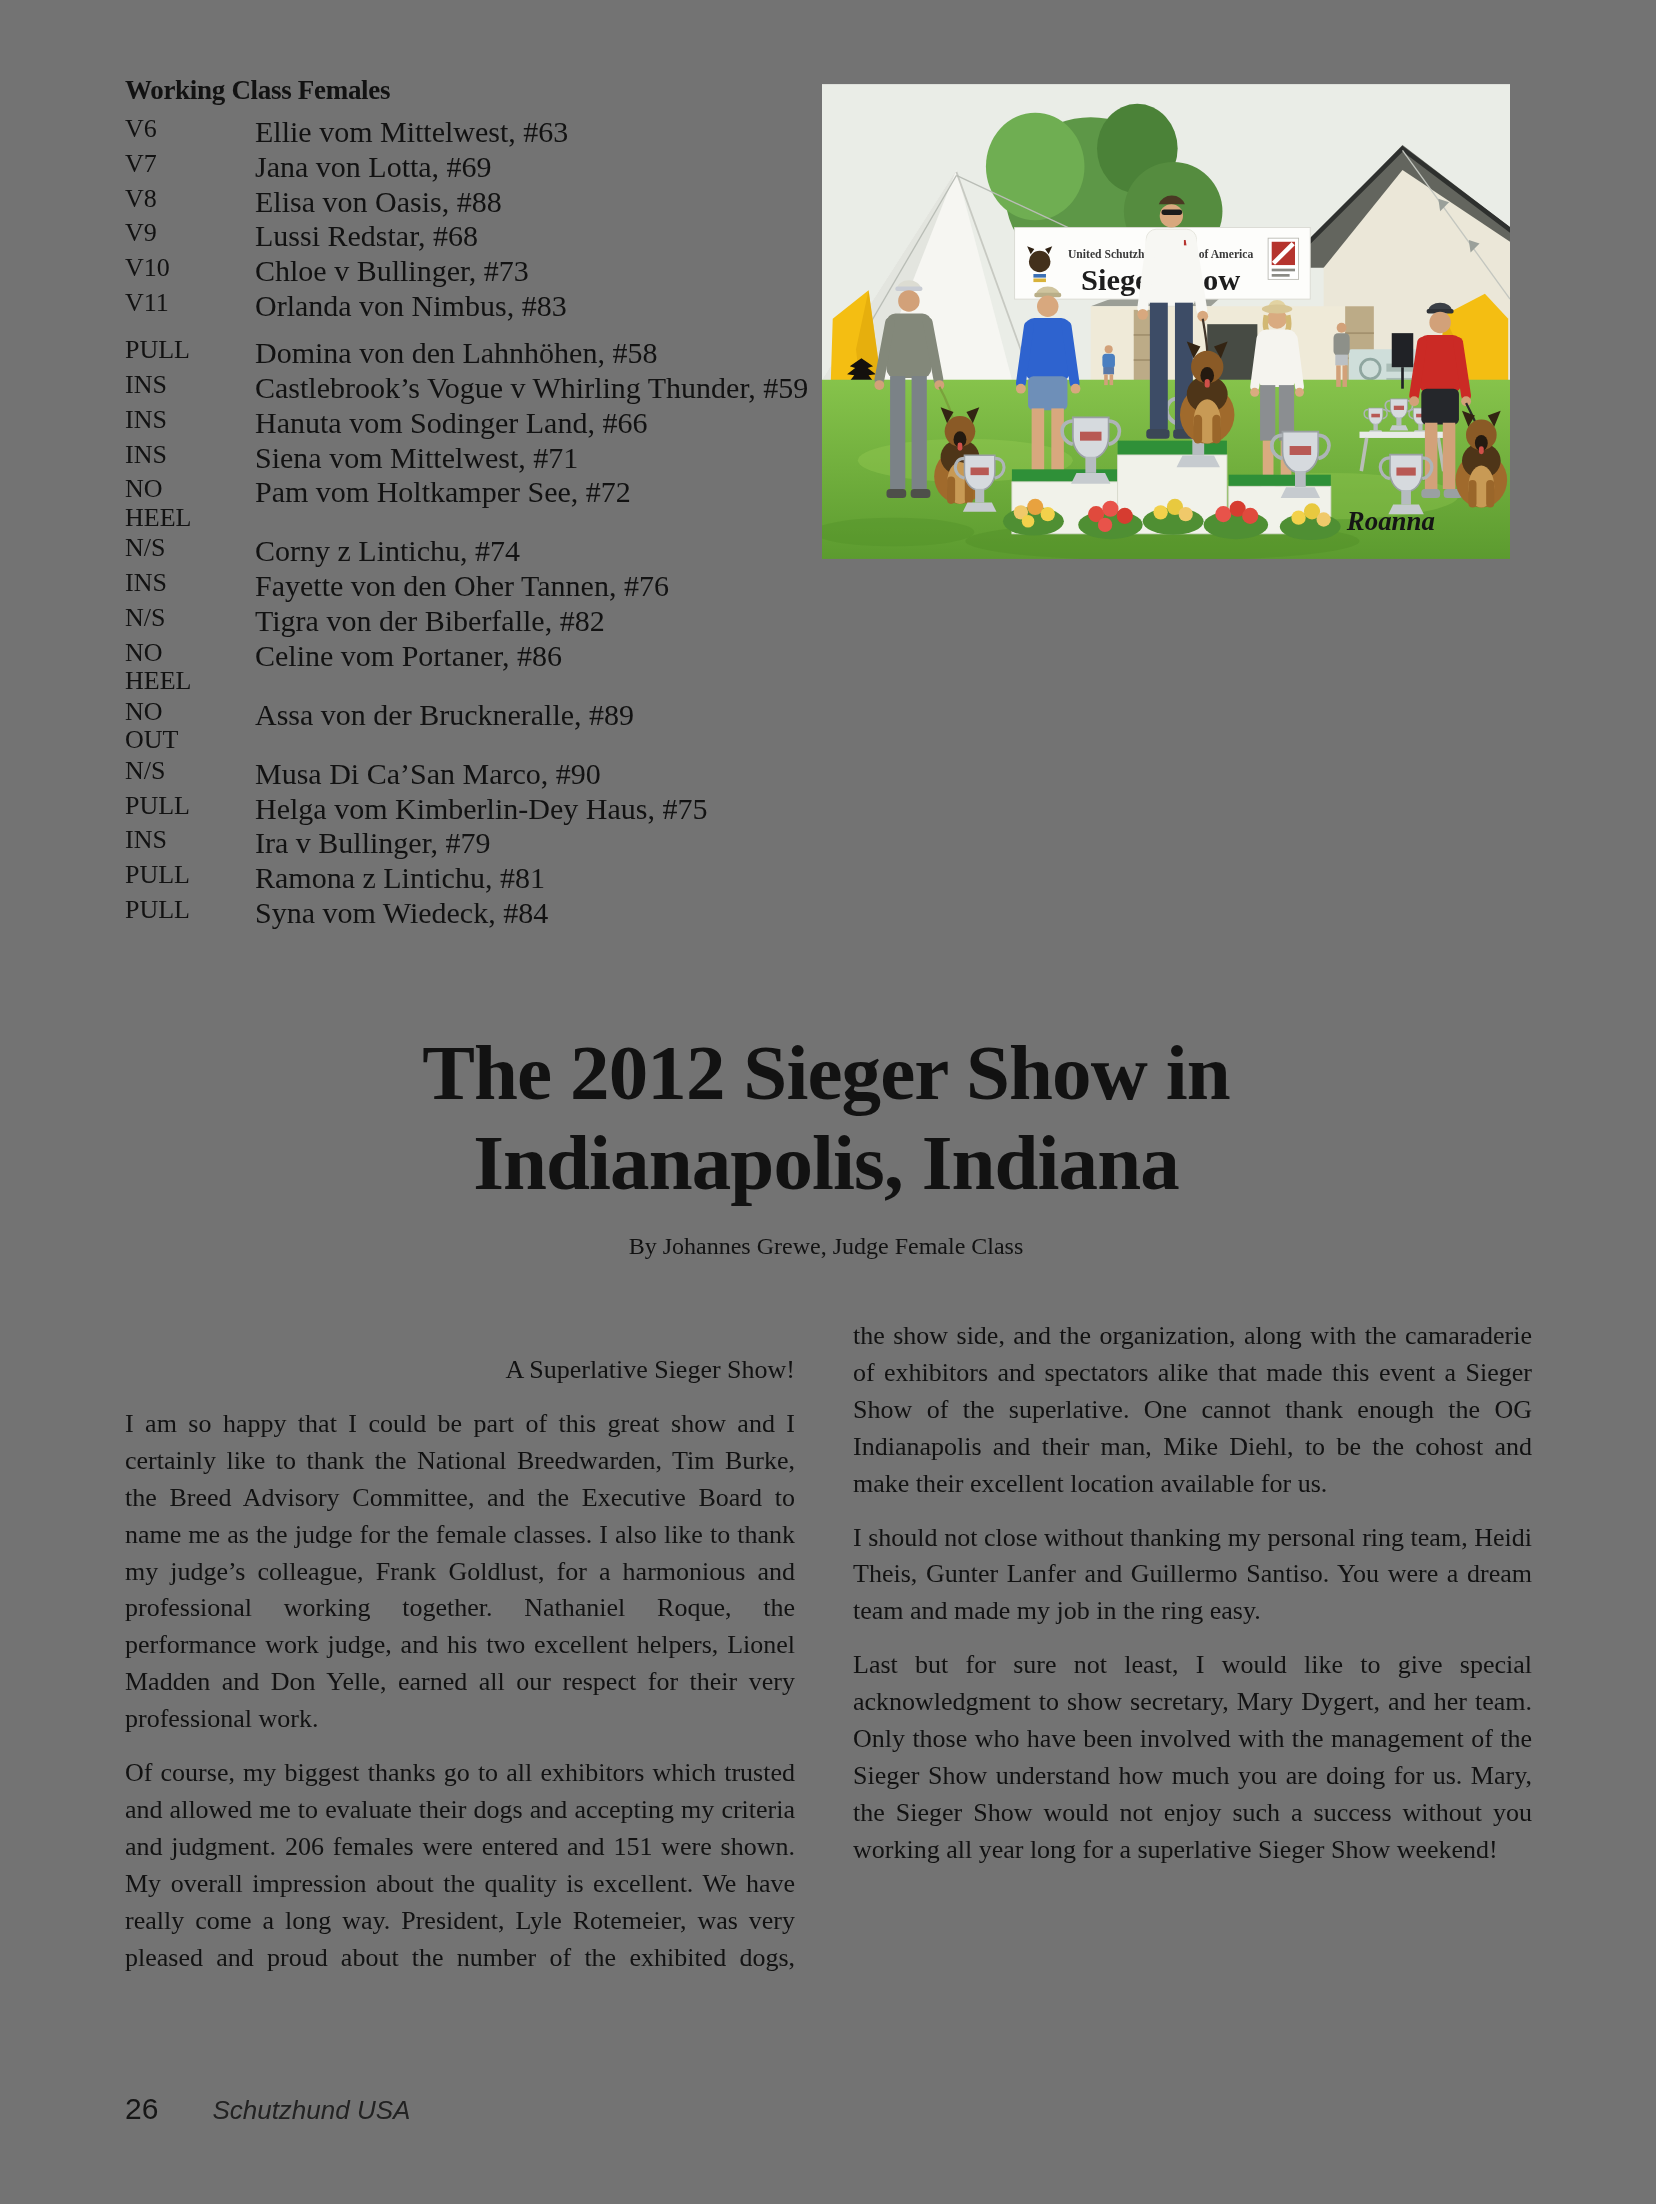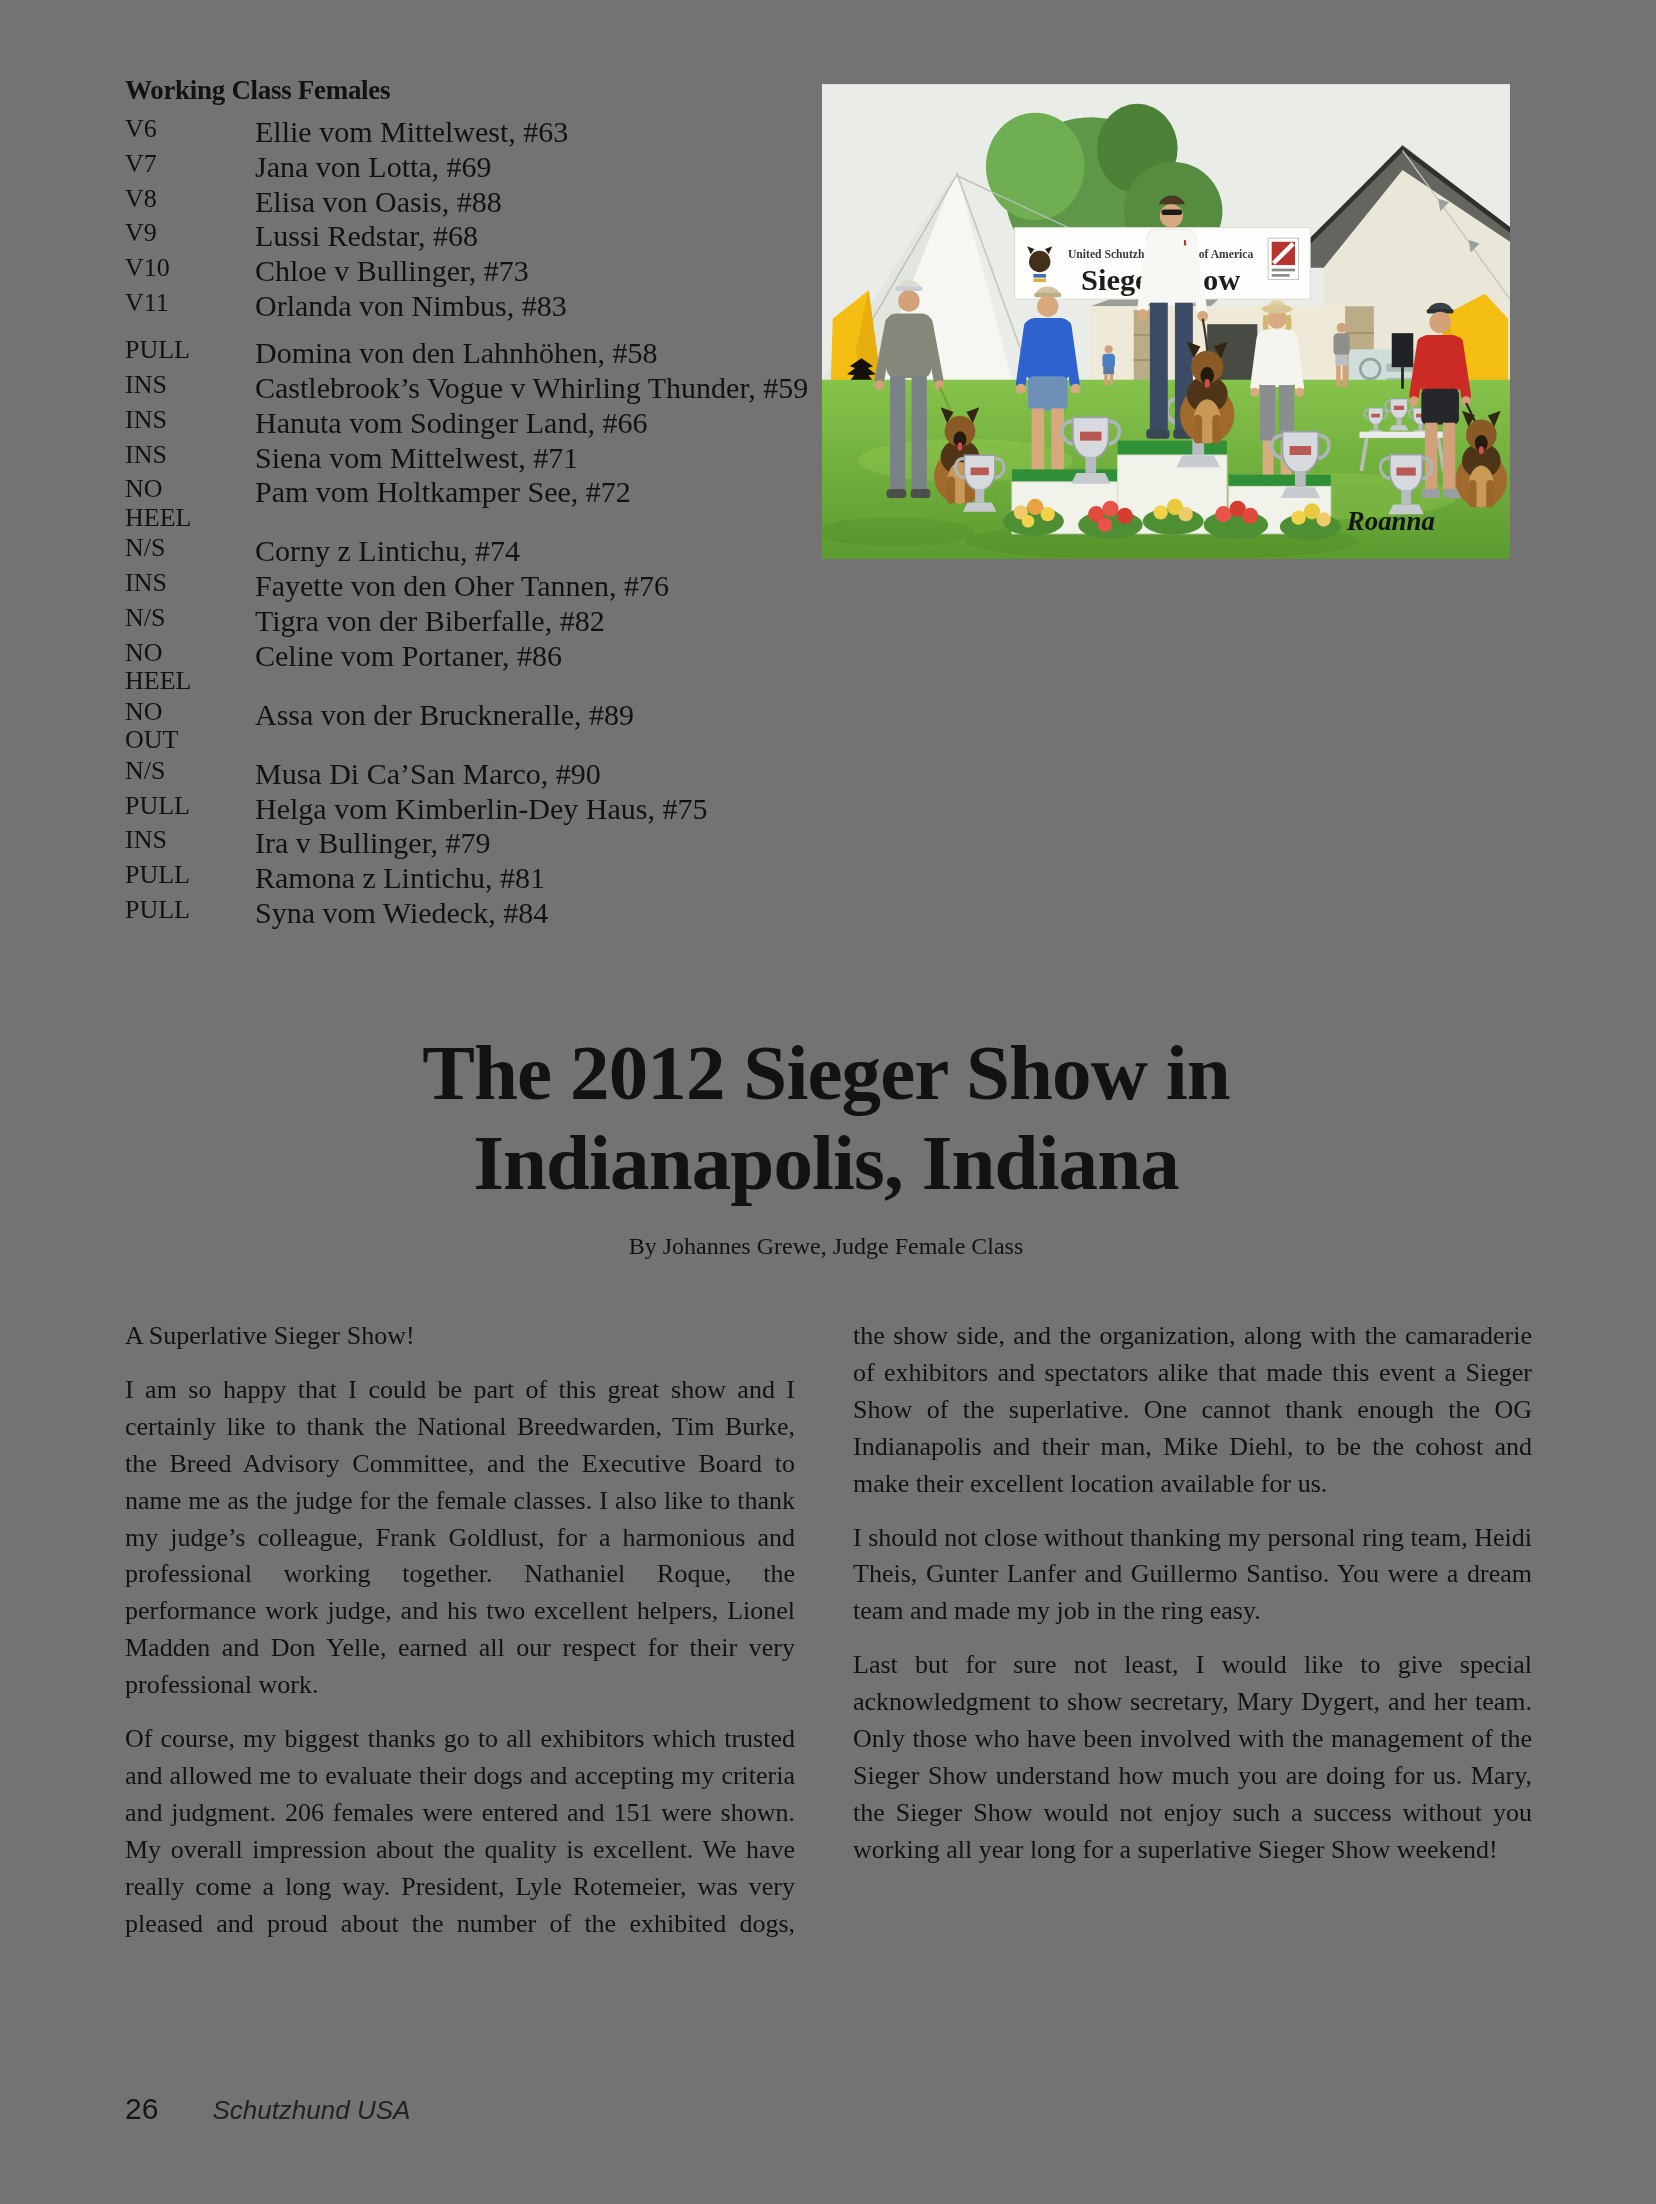--- a/index.html
+++ b/index.html
@@ -27,21 +27,21 @@
   }
 
   
   .article-head{position:absolute;left:123px;top:1028px;width:1406px;text-align:center;}
   .article-head h1{margin:0;font-size:79px;line-height:1.14;font-weight:700;letter-spacing:-0.9px;}
   .byline{margin-top:25px;font-size:24px;}
 
   
   .col{position:absolute;top:1318px;font-size:26px;line-height:1.42;}
   .col p{margin:0 0 17px 0;text-align:justify;}
-  .col p.lead{text-align:left;}
+  .col p.lead{text-align:right;margin-top:34px;}
   .col p.continues{text-align-last:justify;}
   .col-left{left:125px;width:670px;}
   .col-right{left:853px;width:679px;}
 
   
   .pagefoot{position:absolute;left:125px;top:2092px;font-family:"Liberation Sans","DejaVu Sans",sans-serif;}
   .pagenum{font-size:30px;color:#161616;}
   .mag{font-size:26px;font-style:italic;margin-left:54px;color:#222;}
 </style>
 </head>

